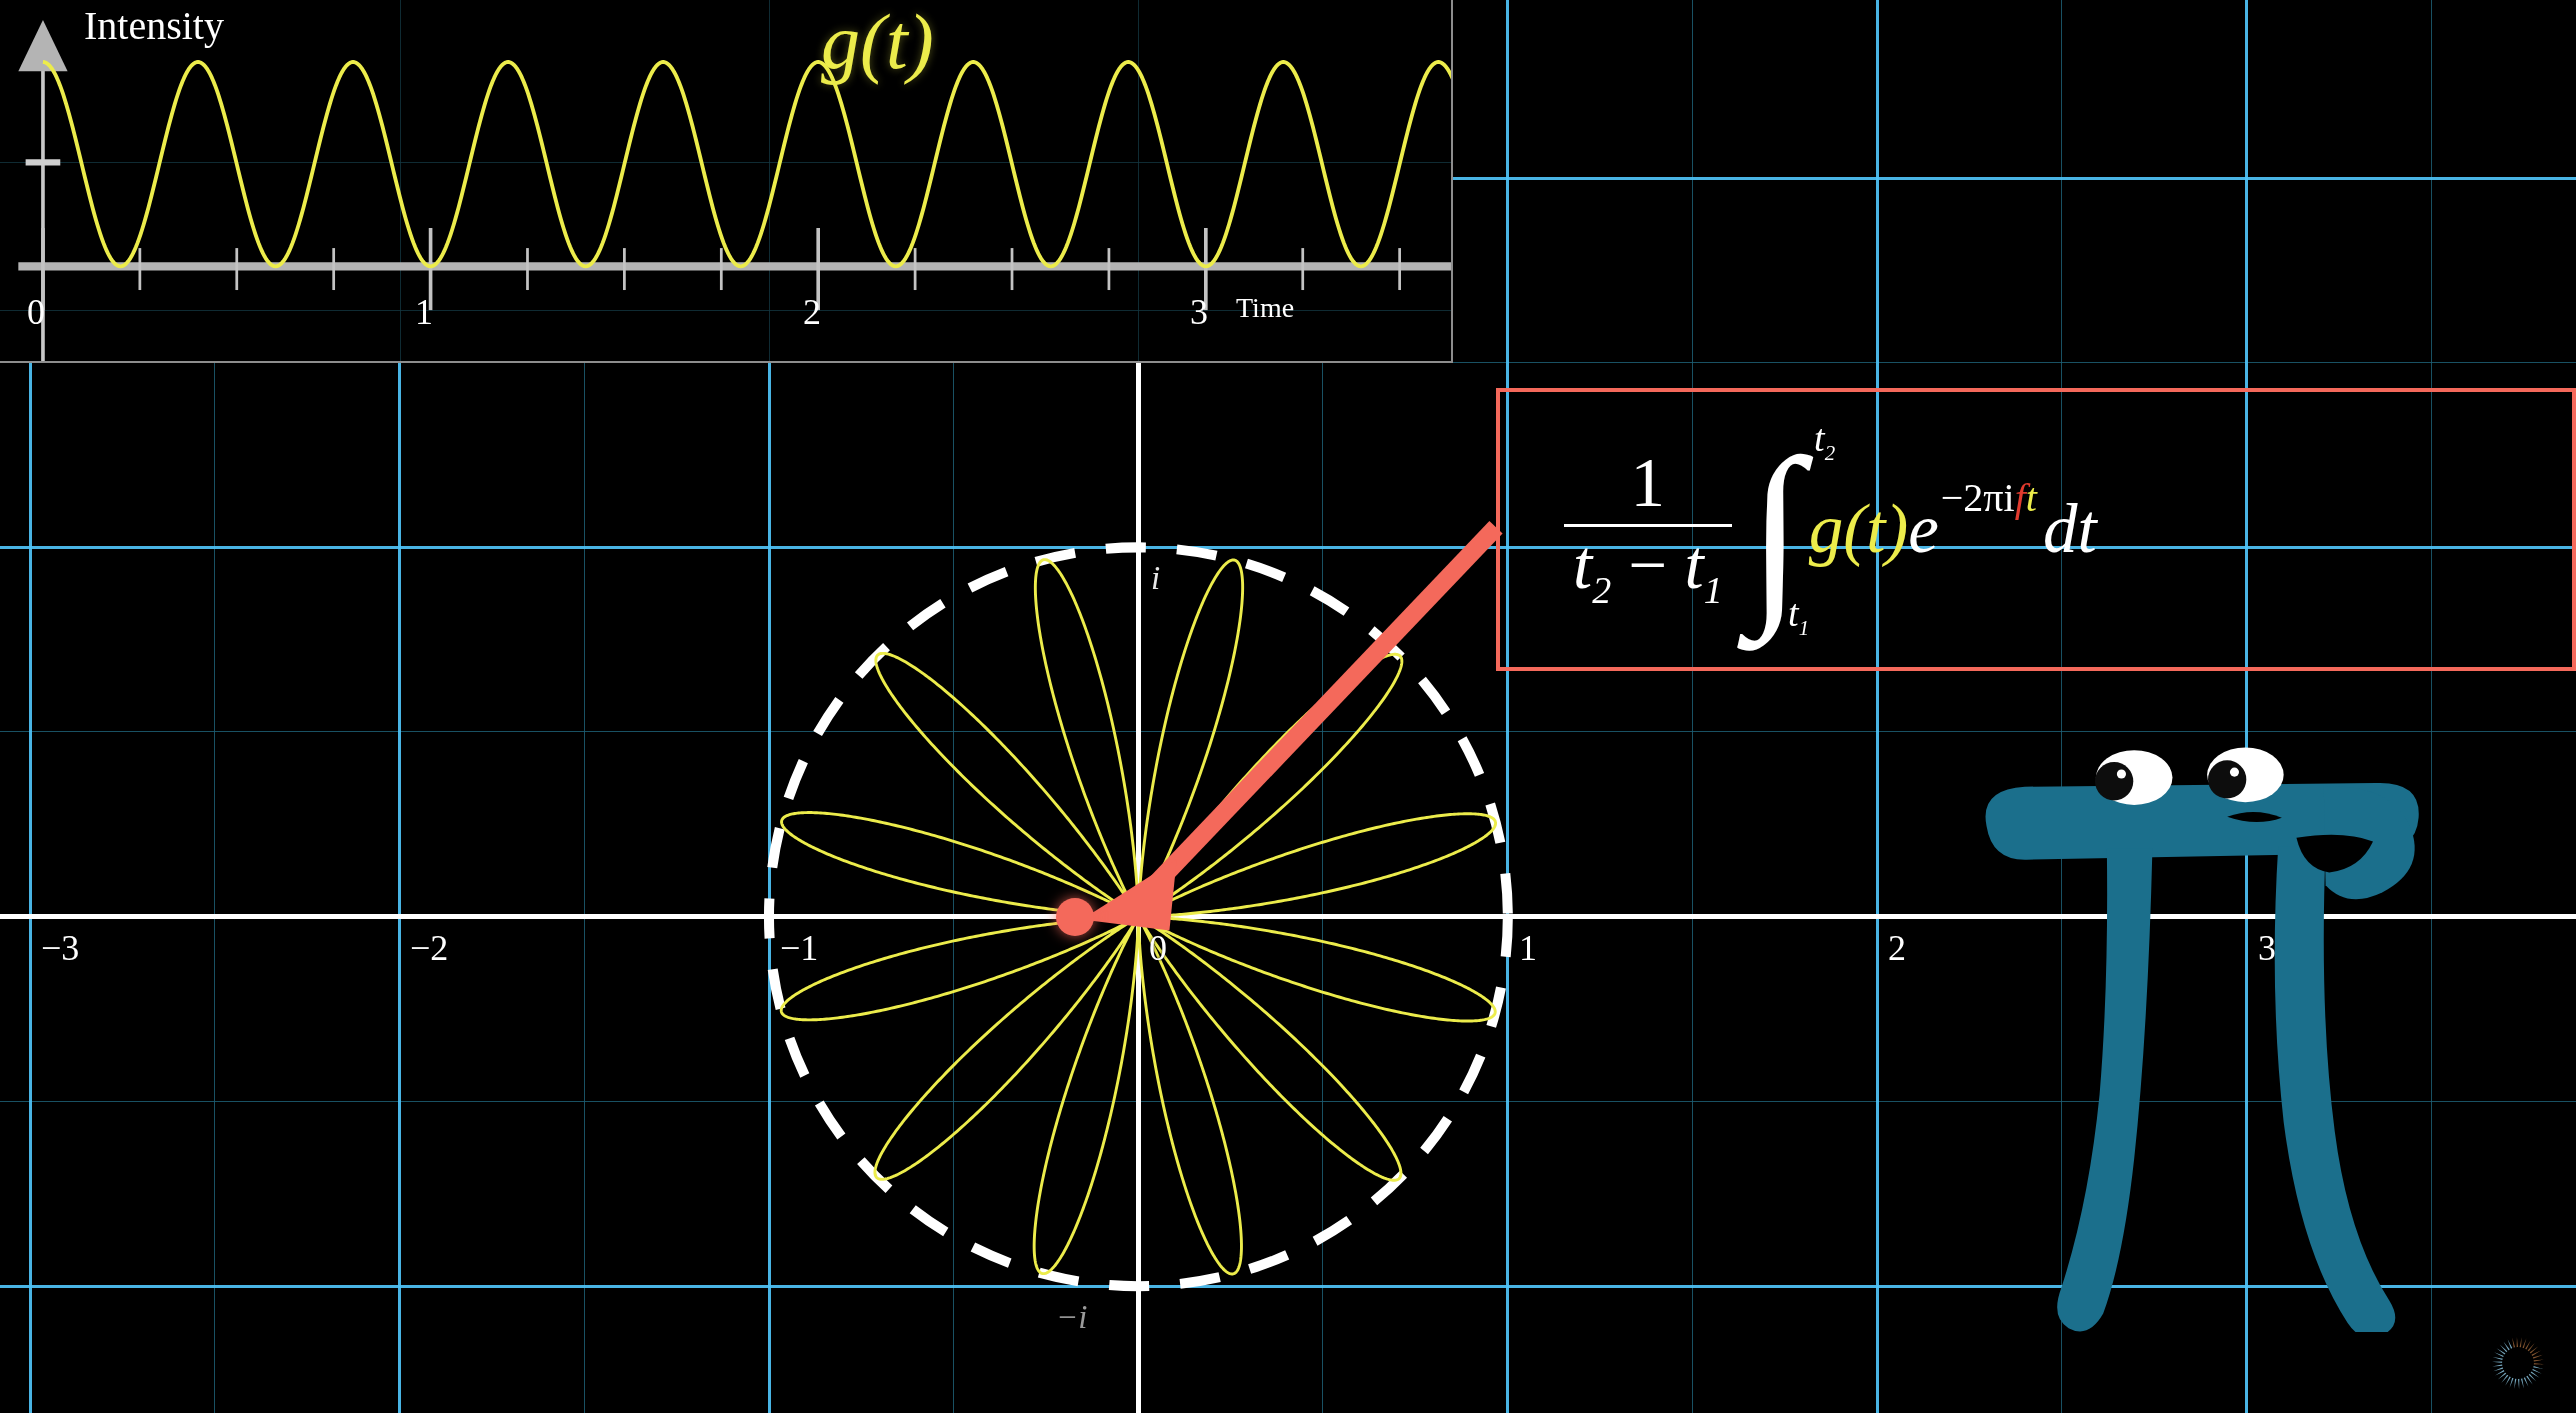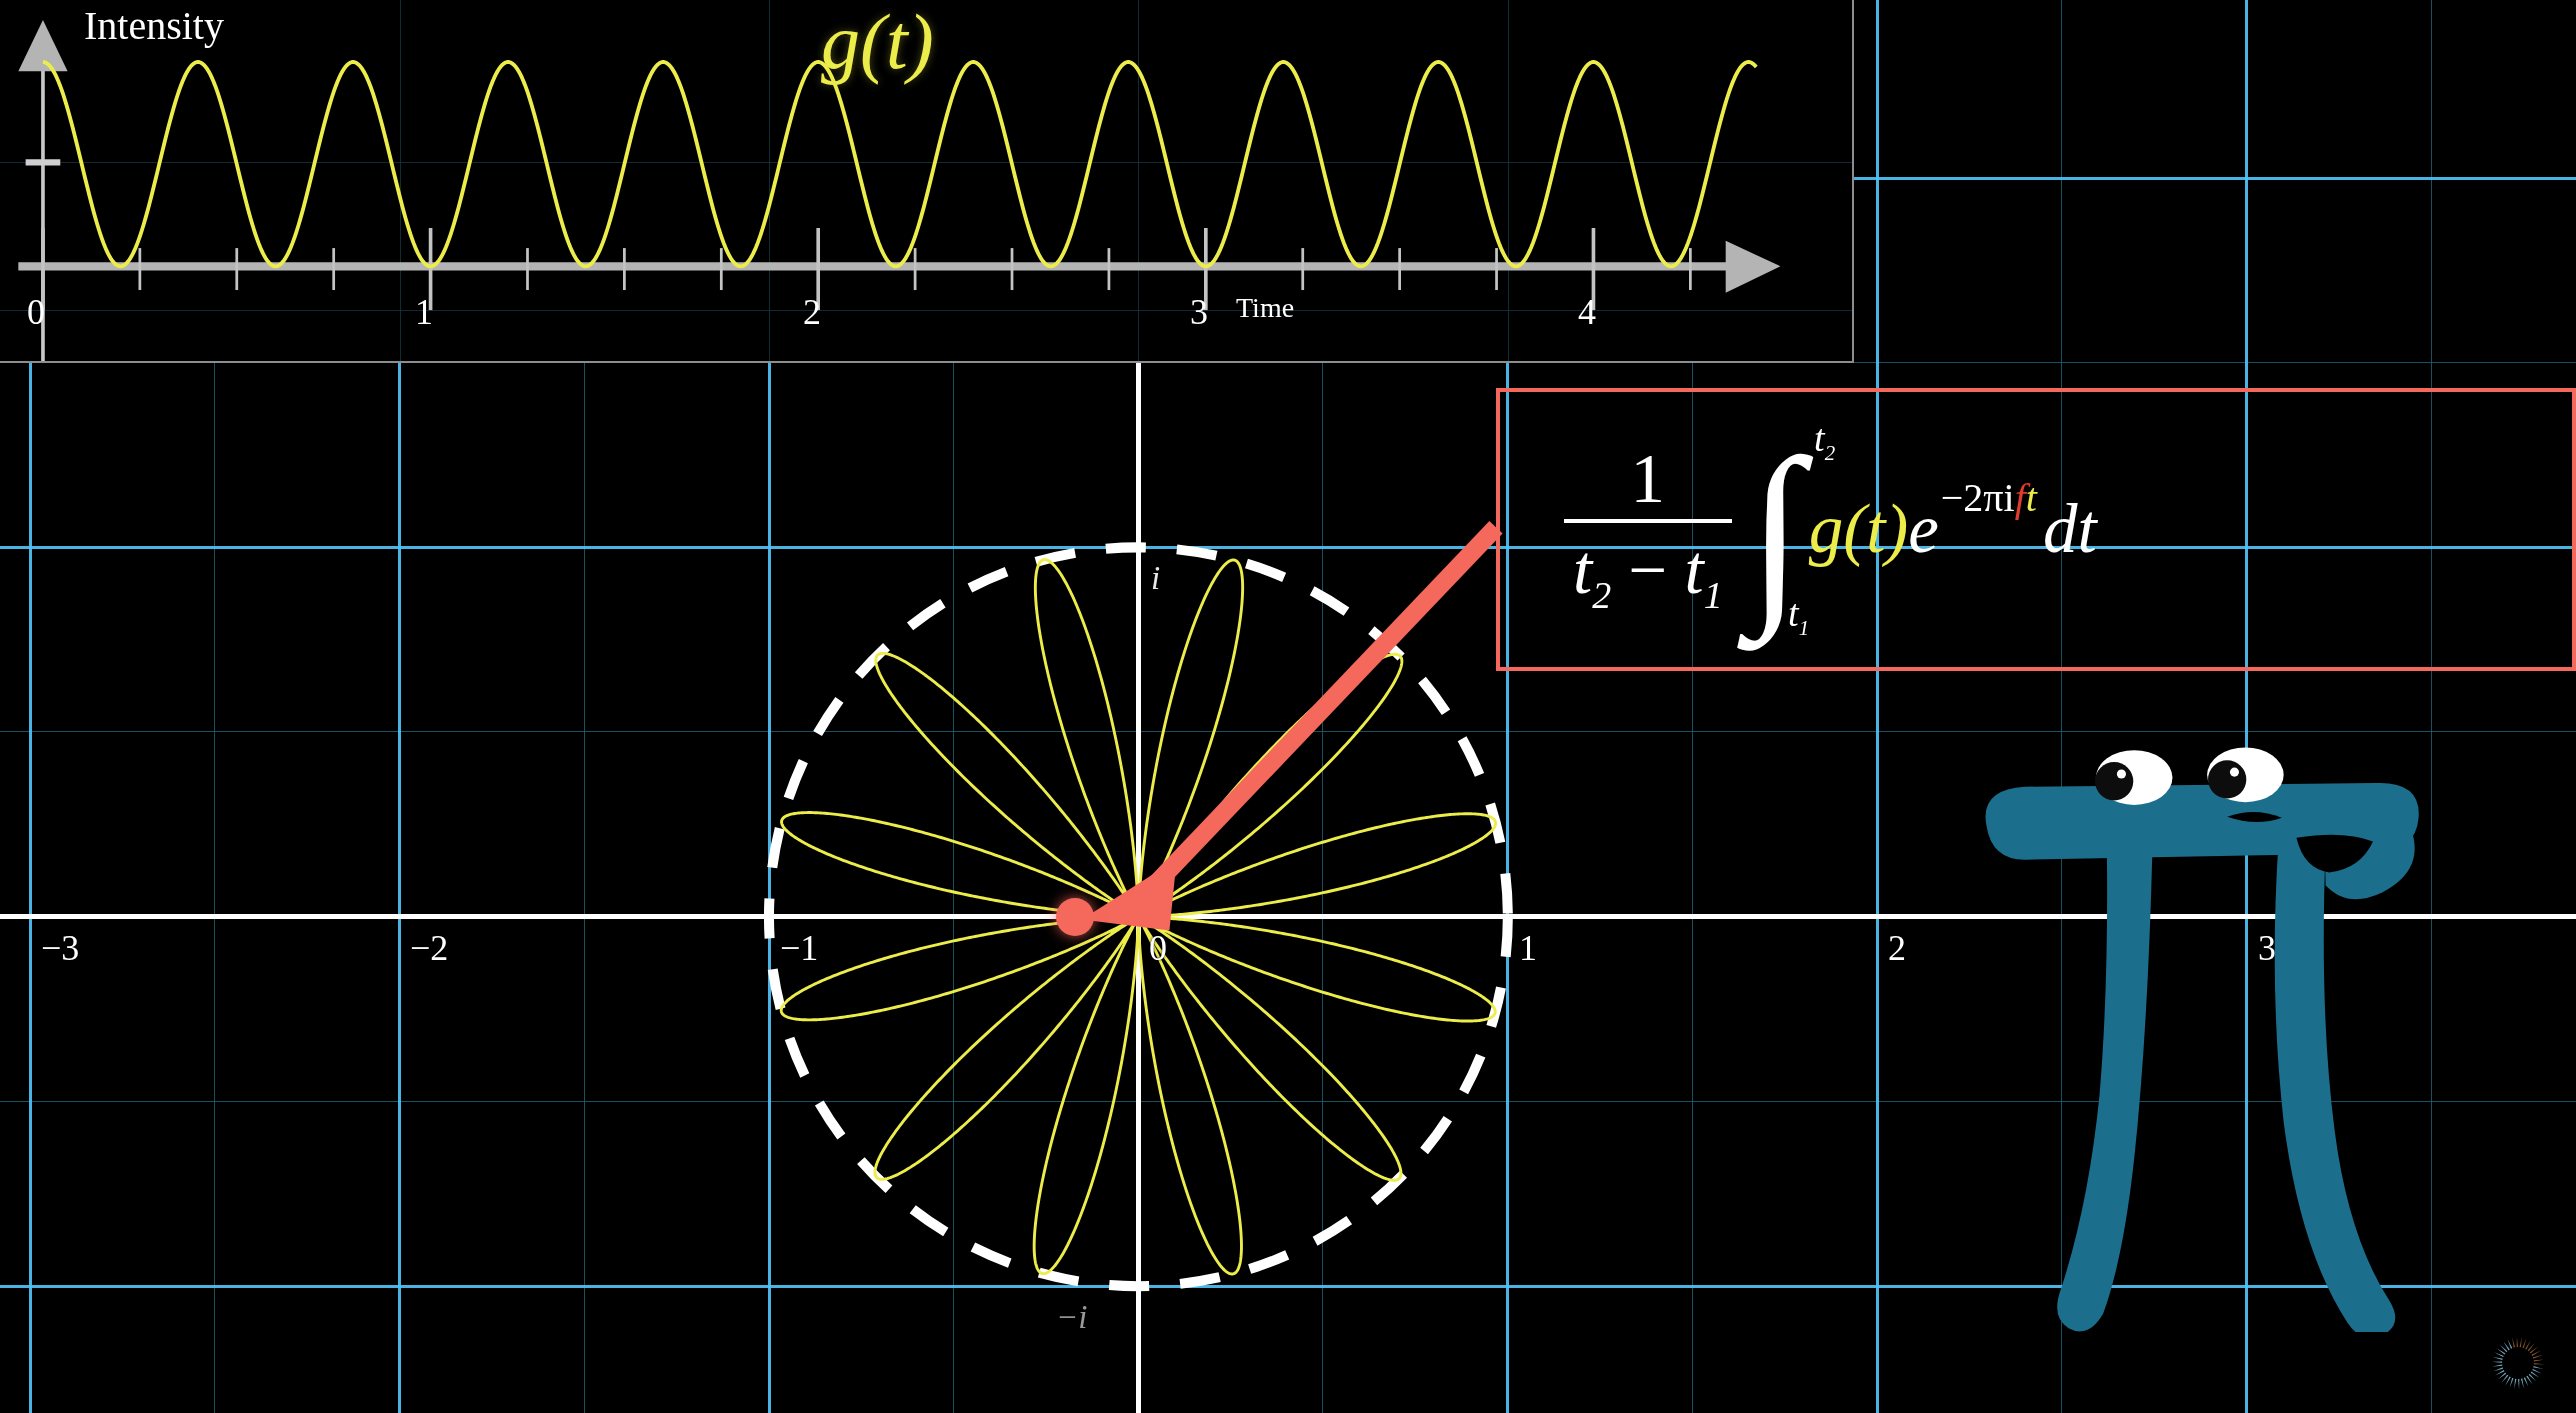--- a/index.html
+++ b/index.html
@@ -44,21 +44,21 @@
     width:38px; height:38px;
     border-radius:50%;
     background:#f4695b;
     box-shadow:0 0 12.8px rgba(244,105,91,.75);
   }
 
   
   #signal-inset{
     position:absolute;
     left:0; top:0;
-    width:1854px; height:363px;
+    width:1453px; height:363px;
     background:#000;
     border-right:2.7px solid #8d8d8d;
     border-bottom:2.7px solid #8d8d8d;
     overflow:hidden;
   }
   #signal-inset .inner-grid-v{ position:absolute; top:0; bottom:0; width:1.4px; background:#143a44; opacity:.75;}
   #signal-inset .inner-grid-h{ position:absolute; left:0; right:0; height:1.4px; background:#143a44; opacity:.75;}
   #signal-svg{ position:absolute; left:0; top:0; }
   .sig-label{
     position:absolute; color:#ffffff;
@@ -92,21 +92,21 @@
     color:#ffffff;
     font-size:69px;
     line-height:1;
     display:flex; align-items:center;
     white-space:nowrap;
   }
   .math .it{ font-style:italic; }
   .frac{ display:inline-flex; flex-direction:column; align-items:center; justify-content:center; }
   .frac .num{ padding:0 9px 5.5px; font-size:69px; }
   .frac .bar{ width:100%; height:3.6px; background:#fff; }
-  .frac .den{ padding:13px 9px 0; font-size:69px; }
+  .frac .den{ padding:4px 9px 0; font-size:69px; }
   sub.s{ font-size:.55em; vertical-align:sub; font-style:italic; }
   .intgl{
     position:relative;
     display:inline-flex; flex-direction:column; justify-content:center;
     margin:0 5.5px 0 16.4px;
     height:210px;
   }
   .intgl .sym{ font-size:201px; line-height:.72; font-family:"Liberation Serif", serif; }
   .intgl .lim-top{ position:absolute; top:-5.5px; left:66px; font-size:38px; font-style:italic;}
   .intgl .lim-bot{ position:absolute; bottom:-3.6px; left:40px; font-size:38px; font-style:italic;}

